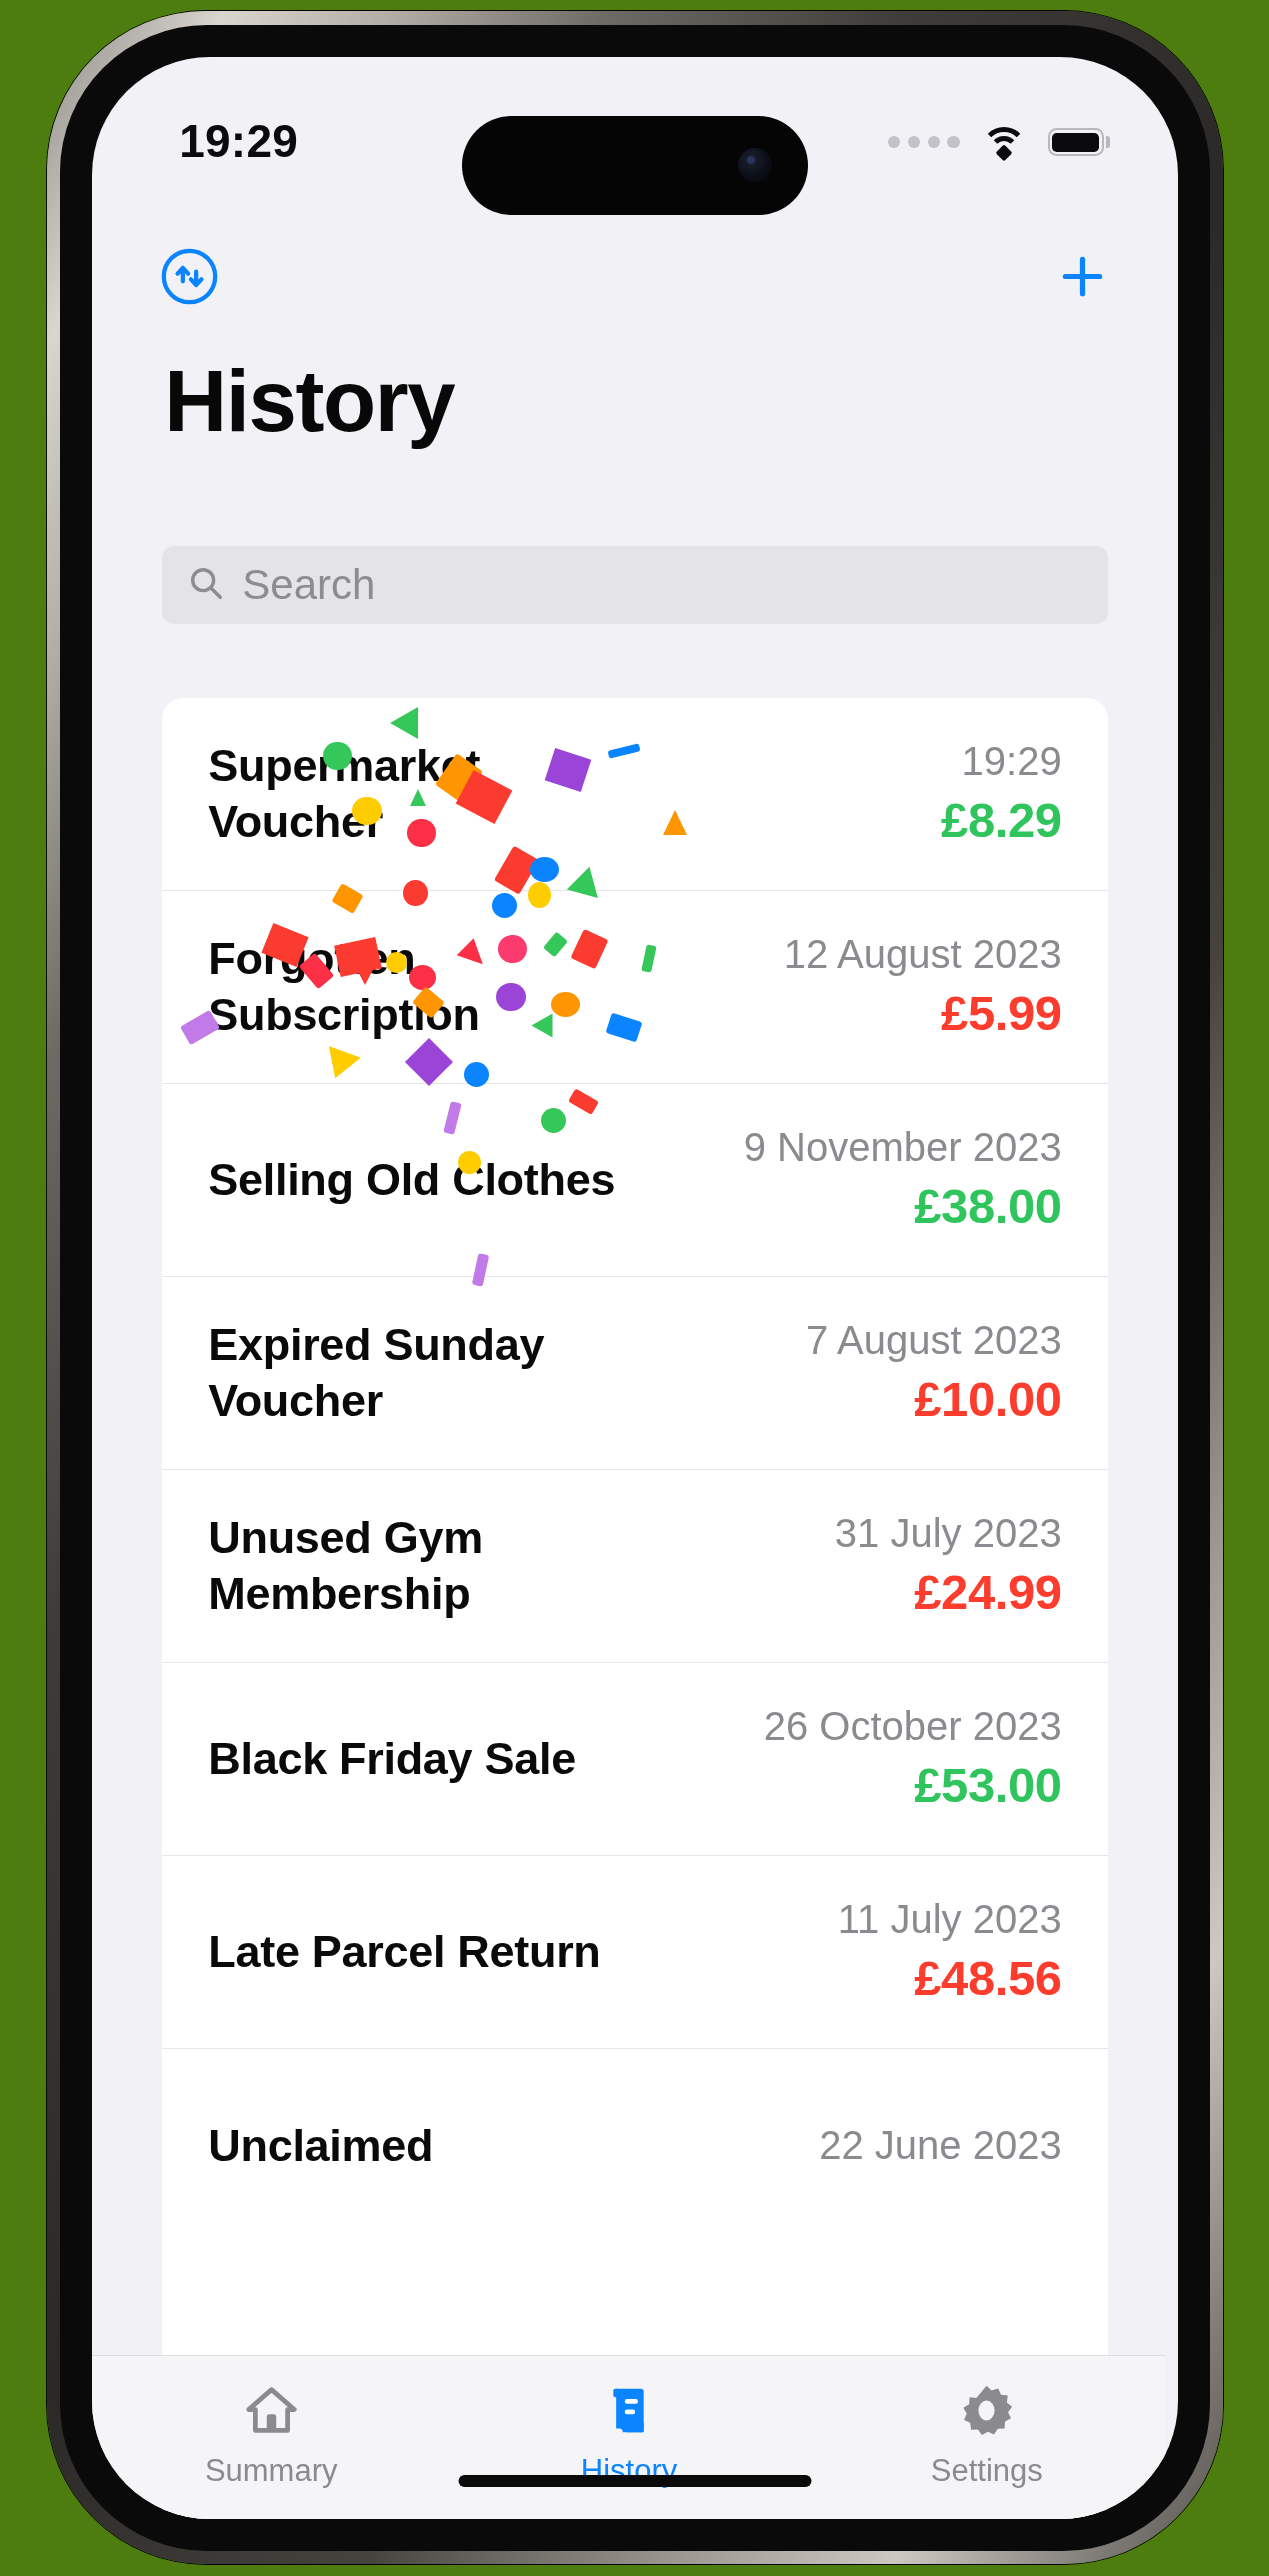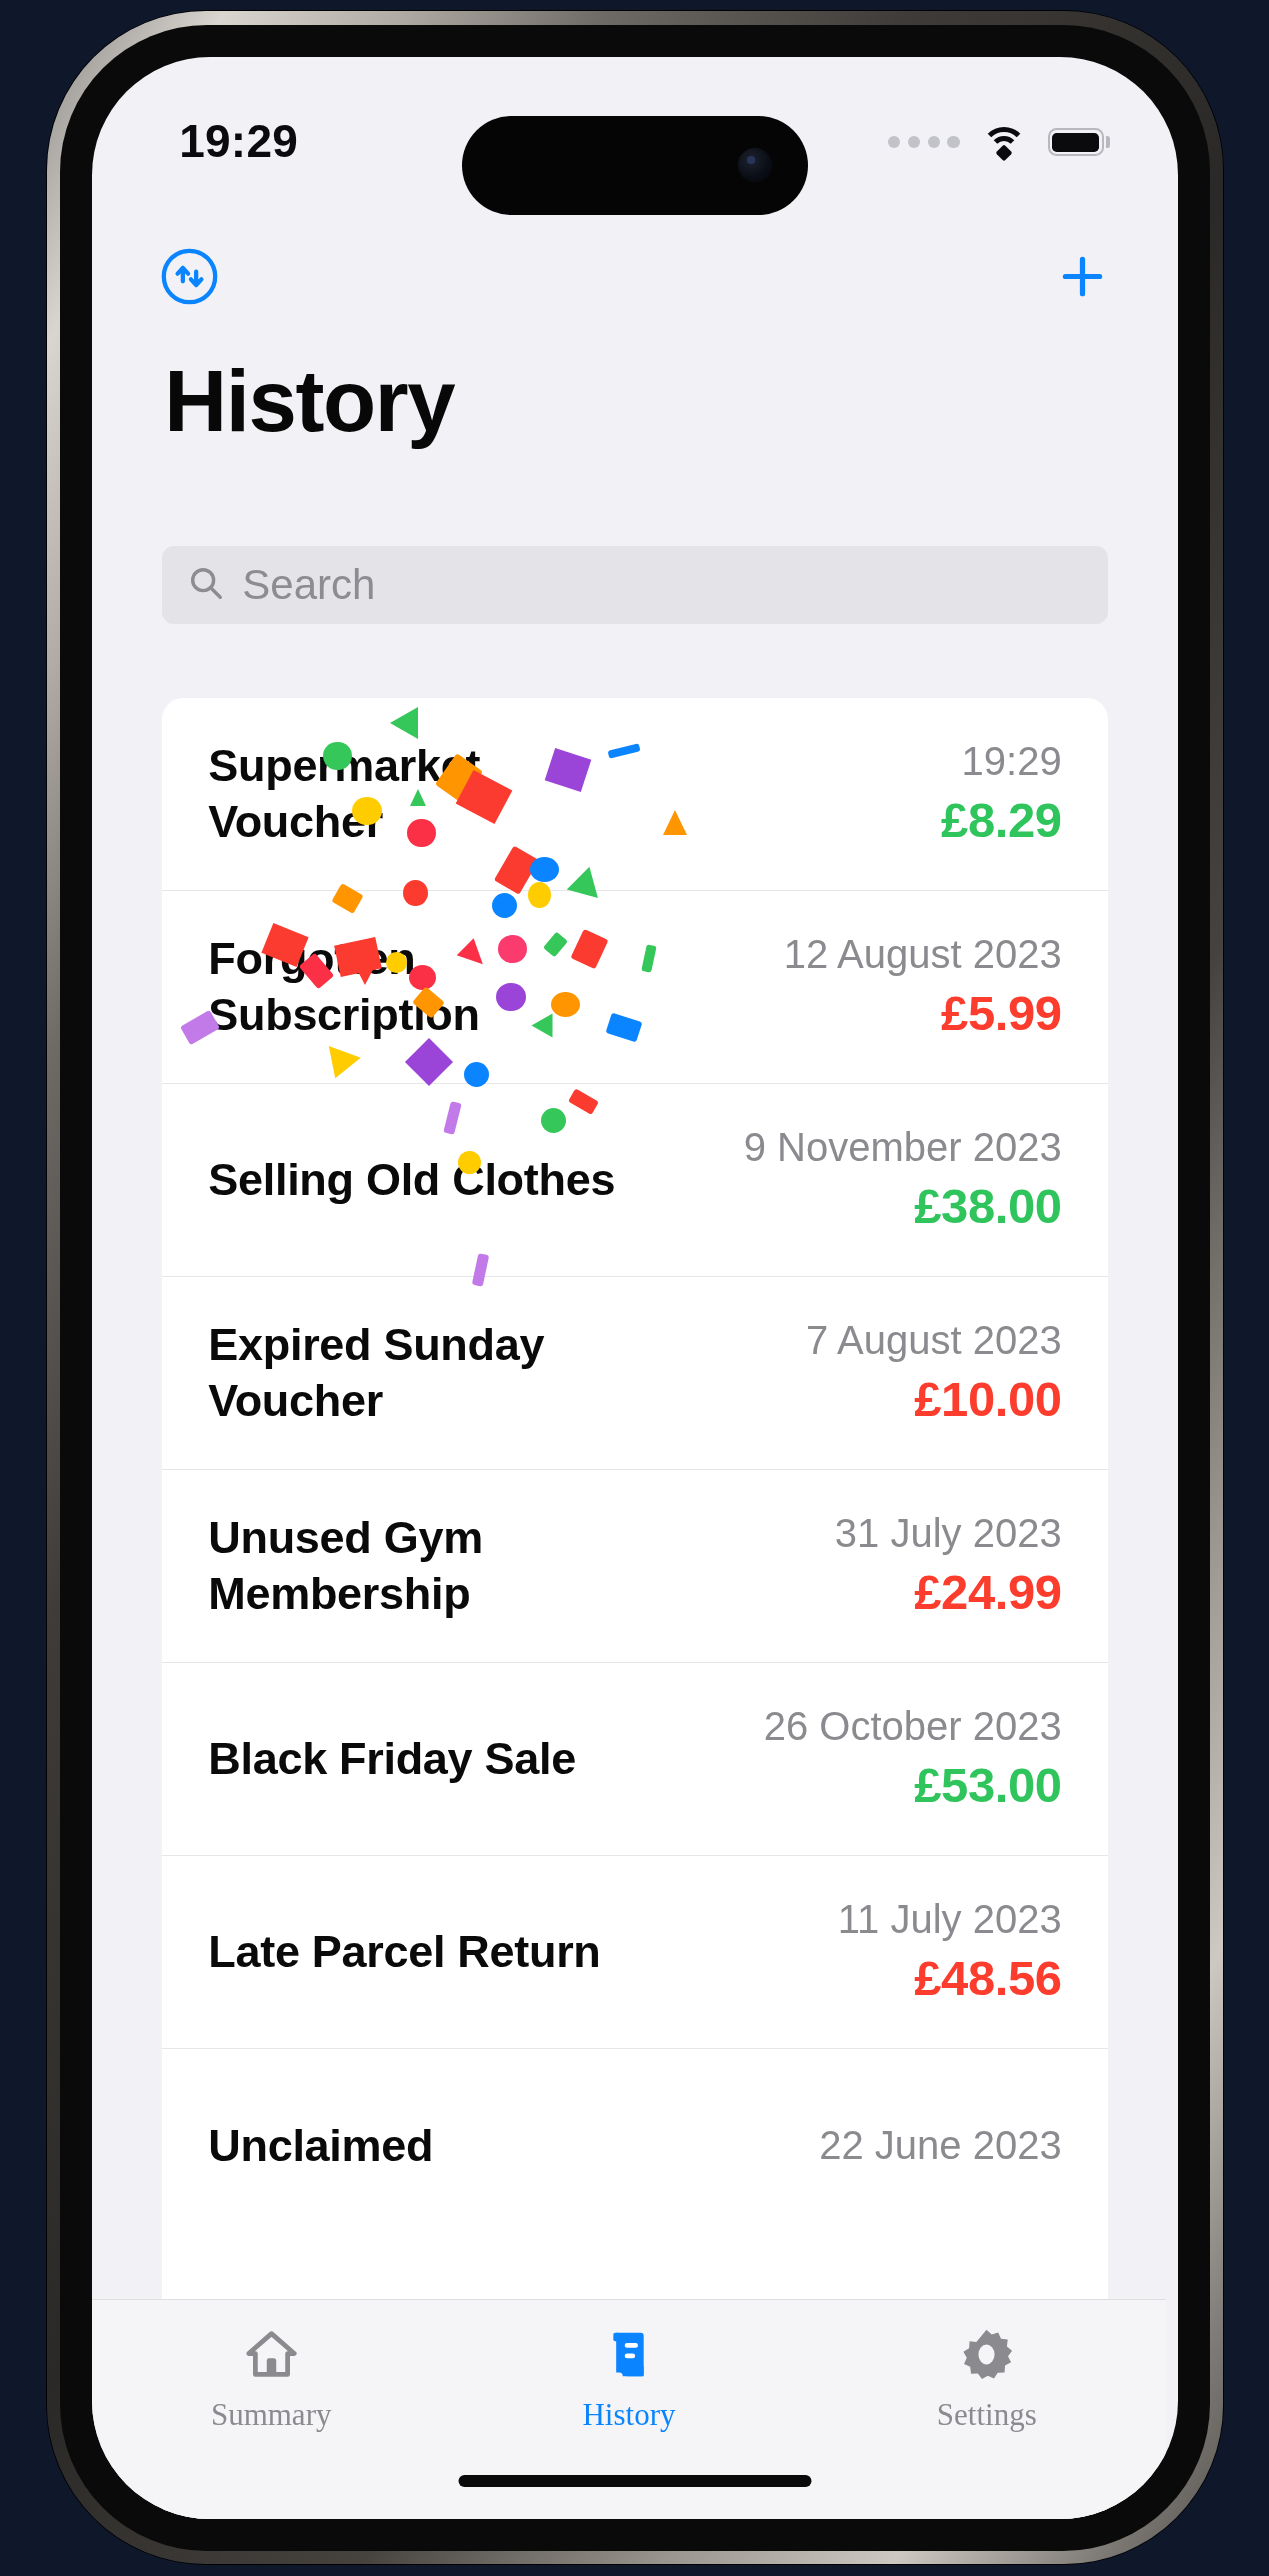--- a/index.html
+++ b/index.html
@@ -4,21 +4,21 @@
 <style>
   * { margin:0; padding:0; box-sizing:border-box; }
   html,body{ background:#000; }
   body{
     width:1270px; height:2576px;
     font-family:"Liberation Sans", sans-serif;
     overflow:hidden; position:relative;
   }
 
   
-  .stage{ position:absolute; inset:0; background:#0f172a; }
+  .stage{ position:absolute; inset:0; background:#4d7c0f; }
 
   .device{
     position:absolute; left:47px; top:11.4px;
     width:1176px; height:2553px;
     border-radius:159px;
     background:
       linear-gradient(118deg,#8d8b88 0%,#d9d5cf 7%,#b0aba4 14%,#6e6a66 22%,
                       #3e3b38 34%,#2b2927 50%,#46433f 66%,#9a958e 78%,
                       #cdc8c1 87%,#7e7a75 95%,#55514d 100%);
     box-shadow:0 0 0 0.9px #000;
@@ -137,24 +137,24 @@
 
   
   .confetti{ position:absolute; top:641px; left:70px; right:70px; bottom:0; z-index:18; pointer-events:none; overflow:hidden; }
   .cf{ position:absolute; }
   .cf.circ{ border-radius:50%; }
   .cf.tri{ width:0; height:0; background:transparent !important; }
   .cf.bar{ border-radius:2.8px; }
 
   
   .tabbar{
-    position:absolute; left:0; right:12px; bottom:0; height:220px; z-index:60;
+    position:absolute; left:0; right:12px; bottom:0; height:164px; z-index:60;
     background:rgba(245,245,248,.96);
     border-top:1.9px solid #dededf;
-    display:flex; align-items:flex-start; padding-top:25px;font-family:Liberation Serif, serif;
+    display:flex; align-items:flex-start; padding-top:25px;
   }
   .tab{ flex:1; display:flex; flex-direction:column; align-items:center; gap:13.3px; cursor:pointer; }
   .tab-label{ font-size:31px; color:#8a8a8f; }
   .tab.active .tab-label{ color:#0a84ff; }
   .tab-icon{ height:59px; display:flex; align-items:center; justify-content:center; }
 
   .home-indicator{
     position:absolute; left:50%; transform:translateX(-50%);
     bottom:32px; width:353px; height:12.3px; background:#0a0a0a; border-radius:7.6px; z-index:70;
   }

